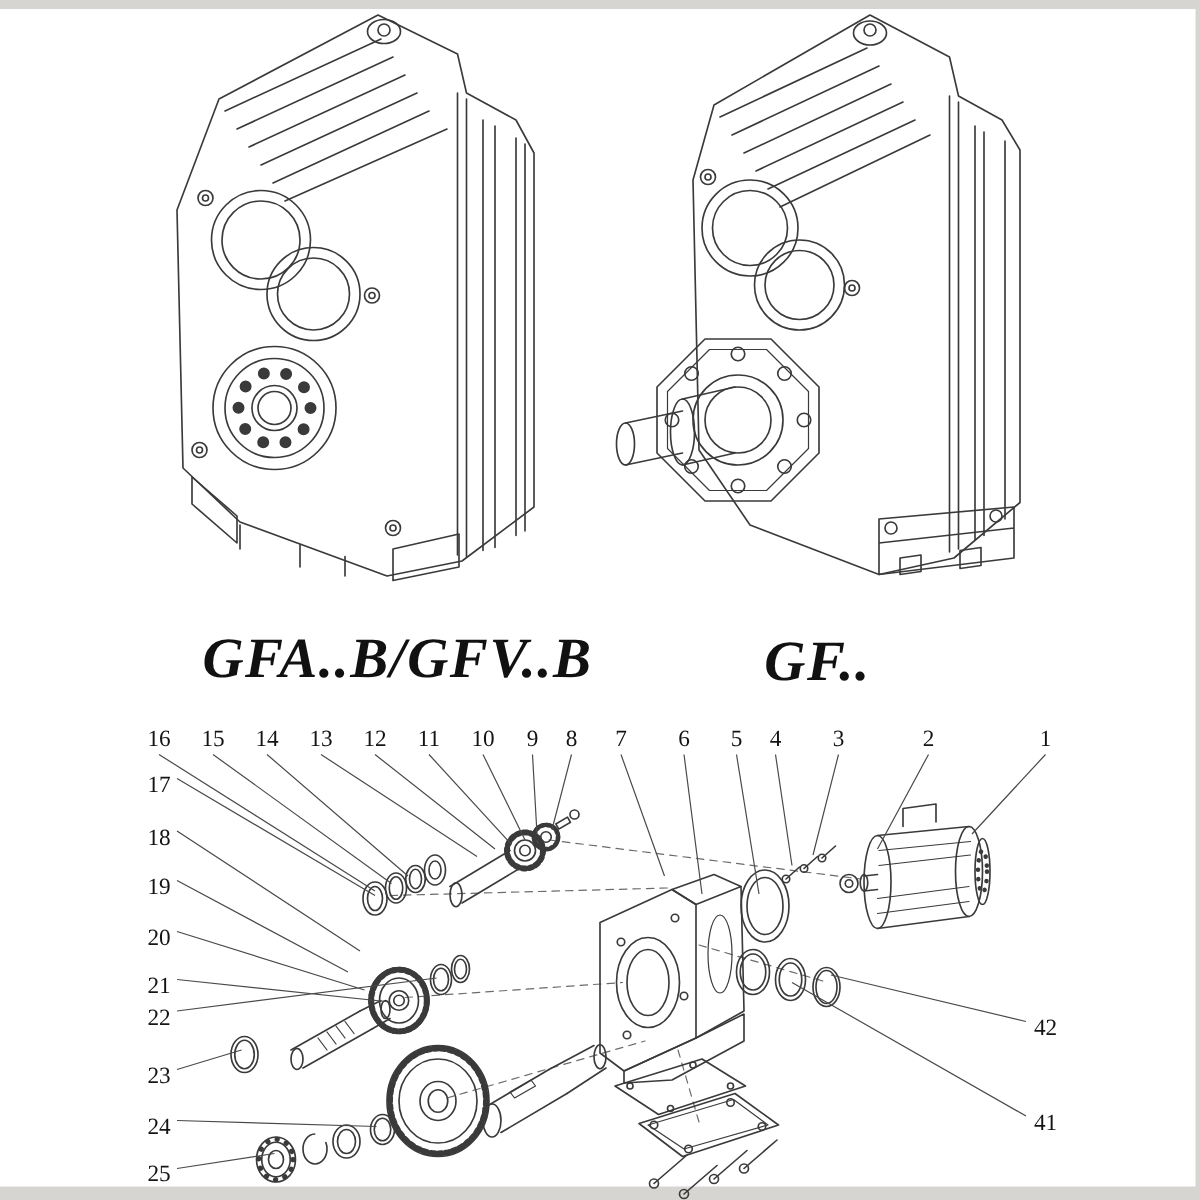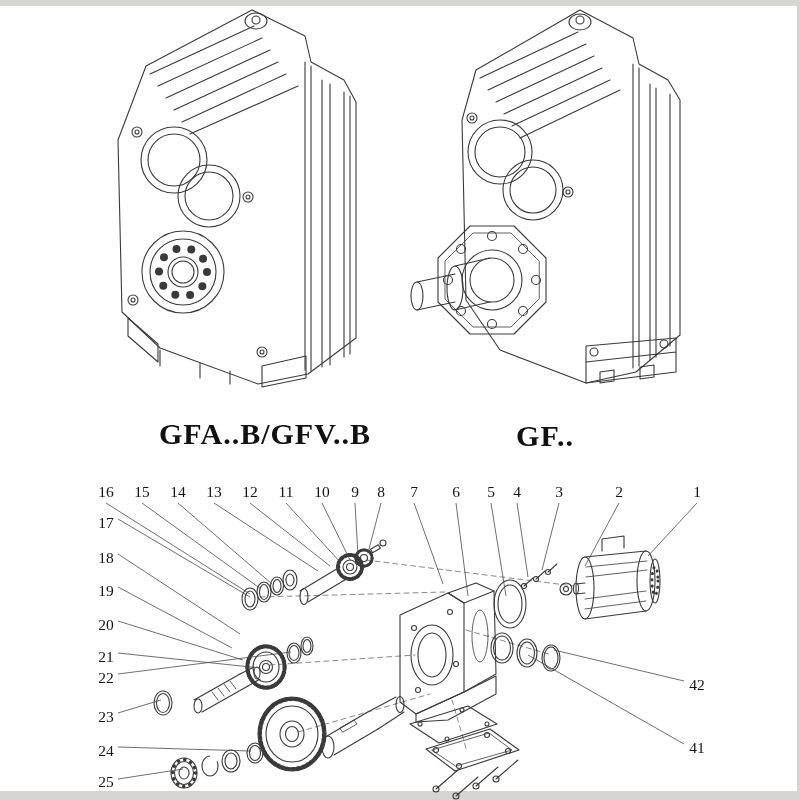--- a/index.html
+++ b/index.html
@@ -3,22 +3,22 @@
 <meta charset="utf-8">
 <style>
   * { margin:0; padding:0; box-sizing:border-box; }
   html,body { width:800px; height:800px; background:#ffffff; }
   .page { position:relative; width:800px; height:800px; background:#ffffff; overflow:hidden;
           font-family:"Liberation Serif","DejaVu Serif",serif; }
   .edge { position:absolute; background:#d6d5d2; }
   .edge.top { top:0; left:0; right:0; height:6px; }
   .edge.bottom { bottom:0; left:0; right:0; height:9px; }
   .edge.right { top:0; bottom:0; right:0; width:3px; }
-  .model-label { position:absolute; font-weight:700; font-size:30px; color:#111;
-                 text-align:center; letter-spacing:1px; white-space:nowrap; }
+  .model-label { position:absolute; font-weight:700; font-size:38px; color:#111;
+                 text-align:center; letter-spacing:1px; white-space:nowrap;font-style:italic; }
   .model-label.left  { left:110px; top:417px; width:310px; }
   .model-label.right { left:460px; top:419px; width:170px;text-align:center; }
   svg.scene { position:absolute; top:0; left:0; }
   .ln   { fill:none; stroke:#3a3a3a; stroke-width:1.1; stroke-linejoin:round; stroke-linecap:round; }
   .thin { stroke-width:0.8; }
   .dash { fill:none; stroke:#6b6b6b; stroke-width:0.8; stroke-dasharray:5 4; }
   .lead { fill:none; stroke:#4a4a4a; stroke-width:0.8; }
   .num  { font-family:"Liberation Serif","DejaVu Serif",serif; font-size:15.5px; fill:#141414; }
 </style>
 </head>

